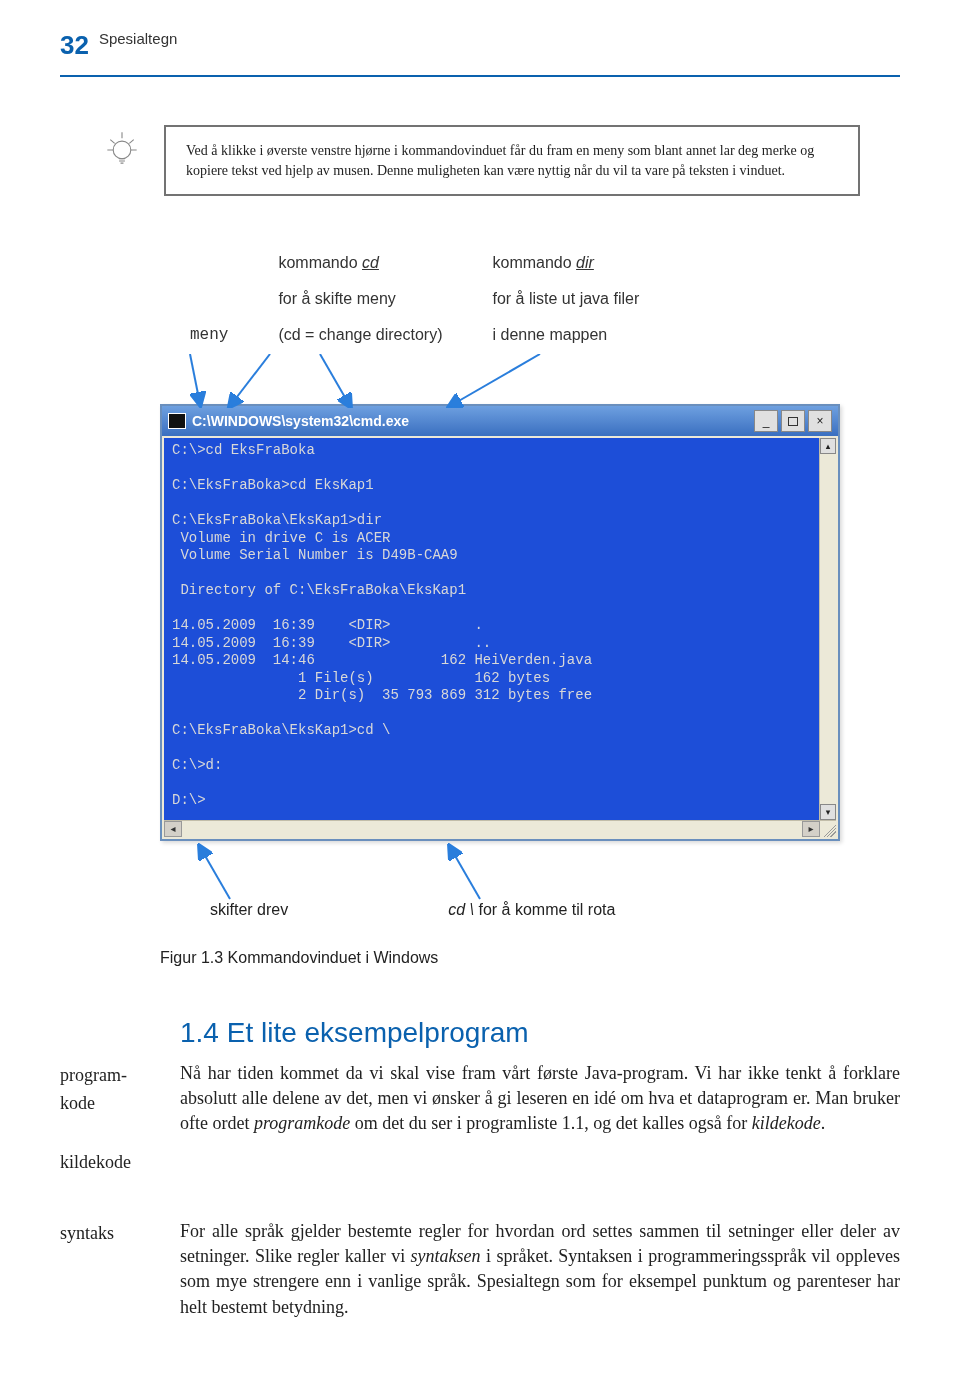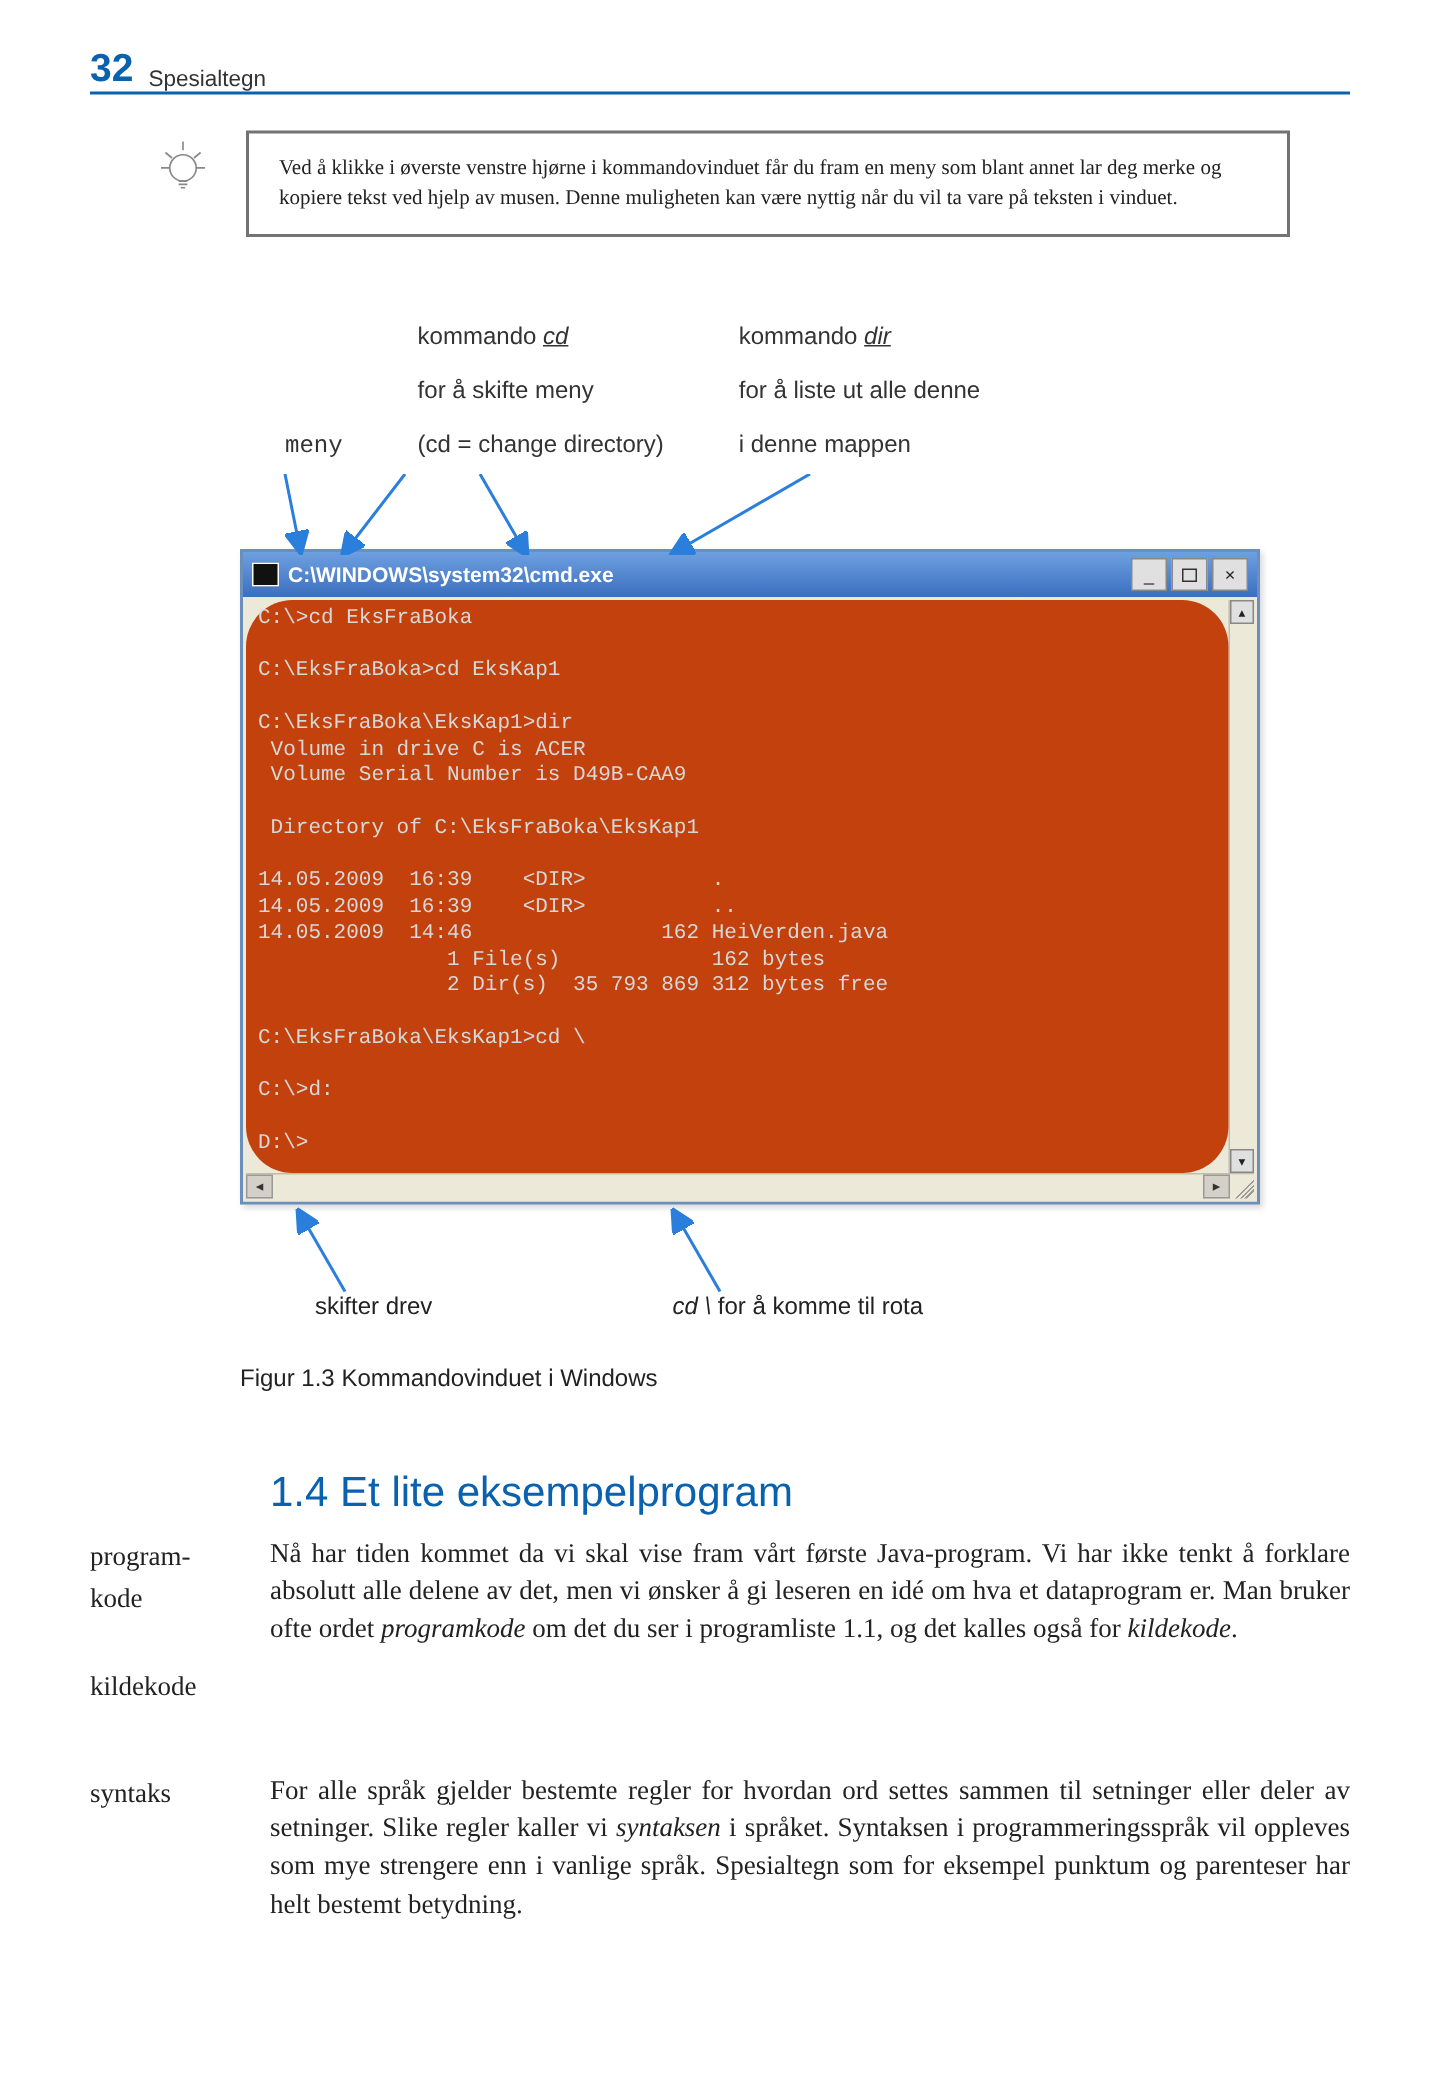--- a/index.html
+++ b/index.html
@@ -8,25 +8,25 @@
     background: #fff;
     font-family: Georgia, 'Times New Roman', serif;
     color: #222;
     width: 960px;
   }
   .page {
     padding: 30px 60px 40px 60px;
   }
   .header-line {
     display: flex;
-    align-items: flex-end;
+    align-items: flex-start;
     gap: 10px;
     border-bottom: 2px solid #0a61ae;
-    padding-bottom: 0;
-    margin-bottom: 24px;
+    padding-bottom: 14px;
+    margin-bottom: 48px;
   }
   .page-number {
     font-family: Arial, Helvetica, sans-serif;
     font-size: 26px;
     font-weight: bold;
     color: #0a61ae;
   }
   .chapter-title {
     font-family: Arial, Helvetica, sans-serif;
     font-size: 15px;
@@ -106,29 +106,28 @@
     font-family: Arial, sans-serif;
     font-size: 12px;
     color: #222;
   }
   .win-btn .inner-sq { width: 8px; height: 7px; border: 1px solid #333; }
   .cmd-body-wrap {
     background: #ece9d8;
     padding: 2px;
   }
   .cmd-body {
-    background: #c2410c;
+    background: #1d4ed8;
     color: #d8d8d8;
     font-family: 'Lucida Console', 'Courier New', monospace;
     font-size: 14px;
     line-height: 1.25;
     padding: 4px 8px 10px 8px;
     white-space: pre;
     position: relative;
-    border-radius: 31px;
   }
   .scrollbar-h {
     display: flex;
     background: #ece9d8;
     border-top: 1px solid #c2bda9;
     height: 16px;
   }
   .scrollbar-h .sbtn {
     width: 16px;
     border: 1px solid #999;
@@ -214,21 +213,21 @@
 
   <div class="annotations">
     <div class="ann-block" style="align-self:flex-end;font-family:Liberation Mono, monospace;">meny</div>
     <div class="ann-block">
       <span>kommando </span><span class="cmd-ital">cd</span>
       <br><span>for å skifte meny</span>
       <br><span>(cd = change directory)</span>
     </div>
     <div class="ann-block">
       <span>kommando </span><span class="cmd-ital">dir</span>
-      <br><span>for å liste ut alle denne</span>
+      <br><span>for å liste ut java filer</span>
       <br><span>i denne mappen</span>
     </div>
   </div>
 
   <div class="arrow-row">
     <svg width="700" height="54" style="position:absolute;left:-20px;top:0;">
       <defs>
         <marker id="ah" markerWidth="8" markerHeight="8" refX="6" refY="4" orient="auto">
           <path d="M0,0 L8,4 L0,8 Z"></path>
         </marker>

